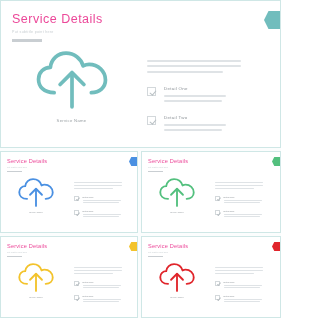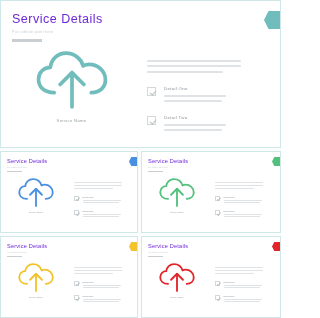--- a/index.html
+++ b/index.html
@@ -31,21 +31,21 @@
     clip-path: polygon(100% 0, 100% 100%, 28% 100%, 0 50%, 28% 0);
   }
   .big .corner-tab { top: 10px; width: 16px; height: 18px; }
   .mini .corner-tab { top: 5px; width: 8px; height: 9px; }
 
   
   .hdr { position: absolute; }
   .big .hdr { left: 11px; top: 11px; }
   .mini .hdr { left: 6px; top: 6px; }
 
-  .title { color: #6d28d9; letter-spacing: .5px; white-space: nowrap; }
+  .title { color: #ec4899; letter-spacing: .5px; white-space: nowrap; }
   .big .title { font-size: 12.5px; font-weight: 400; }
   .mini .title { font-size: 5.6px; font-weight: 400; letter-spacing: .2px; }
 
   .subtitle { color: #c7cdd1; white-space: nowrap; }
   .big .subtitle { font-size: 3.6px; margin-top: 4px; letter-spacing: .3px; }
   .mini .subtitle { font-size: 2.1px; margin-top: 2px; }
 
   .rule { background: #c9ced2; }
   .big .rule { width: 30px; height: 2.5px; margin-top: 5px; }
   .mini .rule { width: 15px; height: 1.2px; margin-top: 2.5px; }

